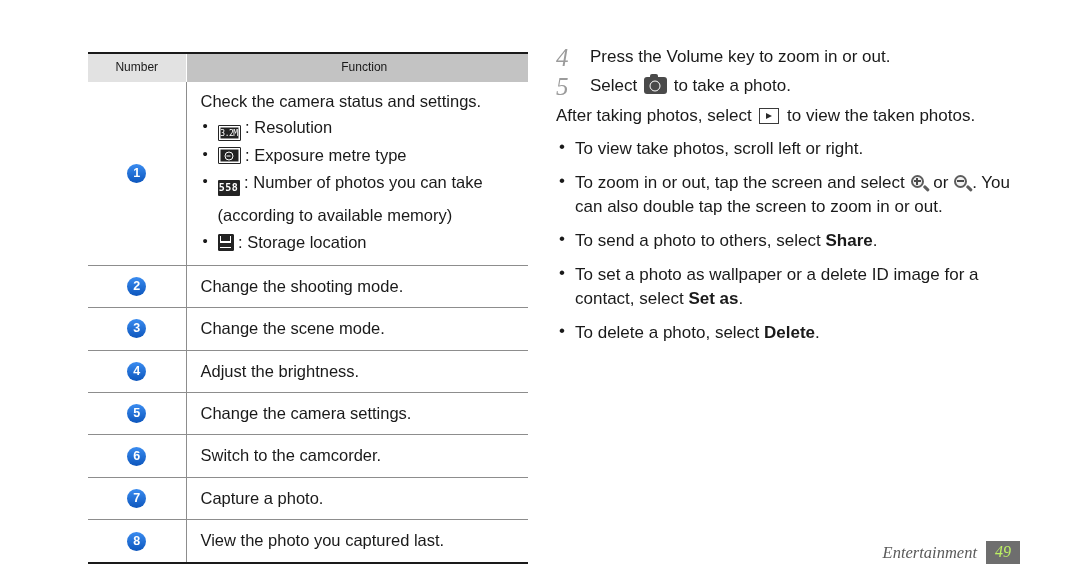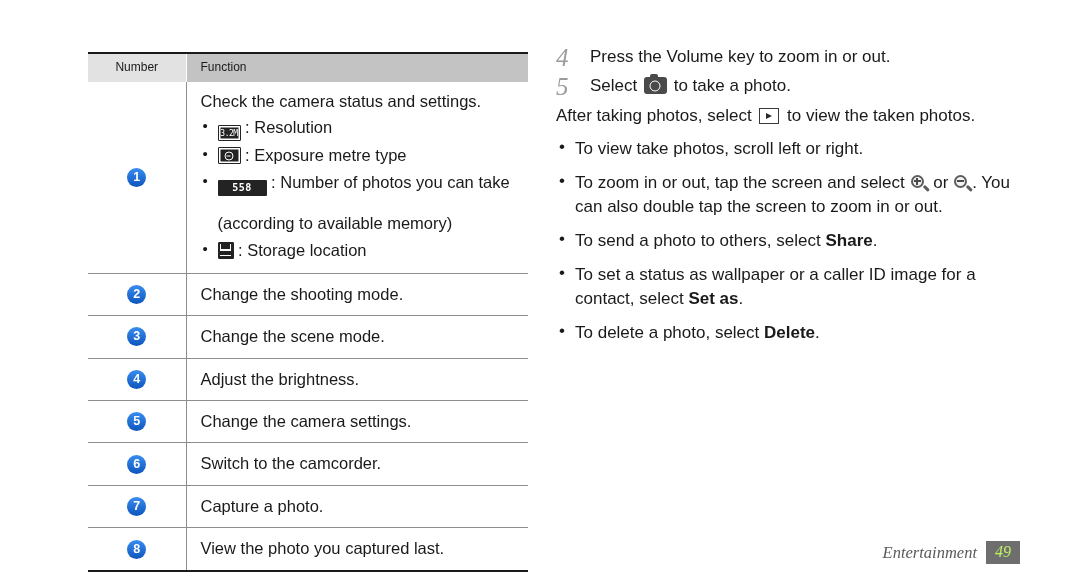--- a/index.html
+++ b/index.html
@@ -40,20 +40,21 @@
   }
   .spec-table thead th.th-number {
     background: #e2e2e2;
     text-align: center;
     color: #1a1a1a;
   }
   .spec-table thead th.th-function {
     background: #c3c3c3;
     padding-left: 14px;
     border-left: 1.5px solid #ffffff;
+    text-align: center;
   }
 
   .spec-table td {
     border-bottom: 1.5px solid #8d8d8d;
     vertical-align: middle;
   }
   .spec-table tbody tr:last-child td {
     border-bottom: 2.5px solid #1a1a1a;
   }
   .spec-table td.cell-num {
@@ -96,21 +97,21 @@
     margin-top: 3px;
     line-height: 1.44;
   }
   ul.fn-list li::before {
     content: "\2022";
     position: absolute;
     left: 2px;
     top: -1px;
     font-size: 15px;
   }
-  ul.fn-list li.no-bullet { padding-left: 17px; margin-top: 16px; }
+  ul.fn-list li.no-bullet { padding-left: 17px; margin-top: 8px; }
   ul.fn-list li.no-bullet::before { content: ""; }
 
   
   .glyph {
     display: inline-block;
     vertical-align: -3px;
     background: #232323;
     color: #ffffff;
     font-family: "DejaVu Sans Mono", monospace;
     text-align: center;
@@ -138,21 +139,21 @@
     border-radius: 50%;
   }
   .glyph-exp .ring::after {
     content: "";
     position: absolute;
     left: 1px; top: 3px;
     width: 4px; height: 1.5px;
     background: #fff;
   }
   .glyph-count {
-    width: 49px; height: 16px;
+    width: 22px; height: 16px;
     font-size: 10px; line-height: 16px;
     font-weight: bold;
     letter-spacing: 0.5px;
     text-align: center;
   }
   .glyph-store {
     width: 16px; height: 17px;
     border: 1.5px solid #232323;
   }
   .glyph-store .card {
@@ -460,21 +461,21 @@
       <span>or</span>
       <span class="icon-mag"><span class="lens"></span><span class="sign-h"></span><span class="handle"></span></span><span>. You can also double tap the screen to zoom in or out.</span>
     </li>
 
     <li>
       <span>To send a photo to others, select</span>
       <b>Share</b><span>.</span>
     </li>
 
     <li>
-      <span>To set a status as wallpaper or a caller ID image for a contact, select</span>
+      <span>To set a photo as wallpaper or a delete ID image for a contact, select</span>
       <b>Set as</b><span>.</span>
     </li>
 
     <li>
       <span>To delete a photo, select</span>
       <b>Delete</b><span>.</span>
     </li>
   </ul>
 </div>
 

